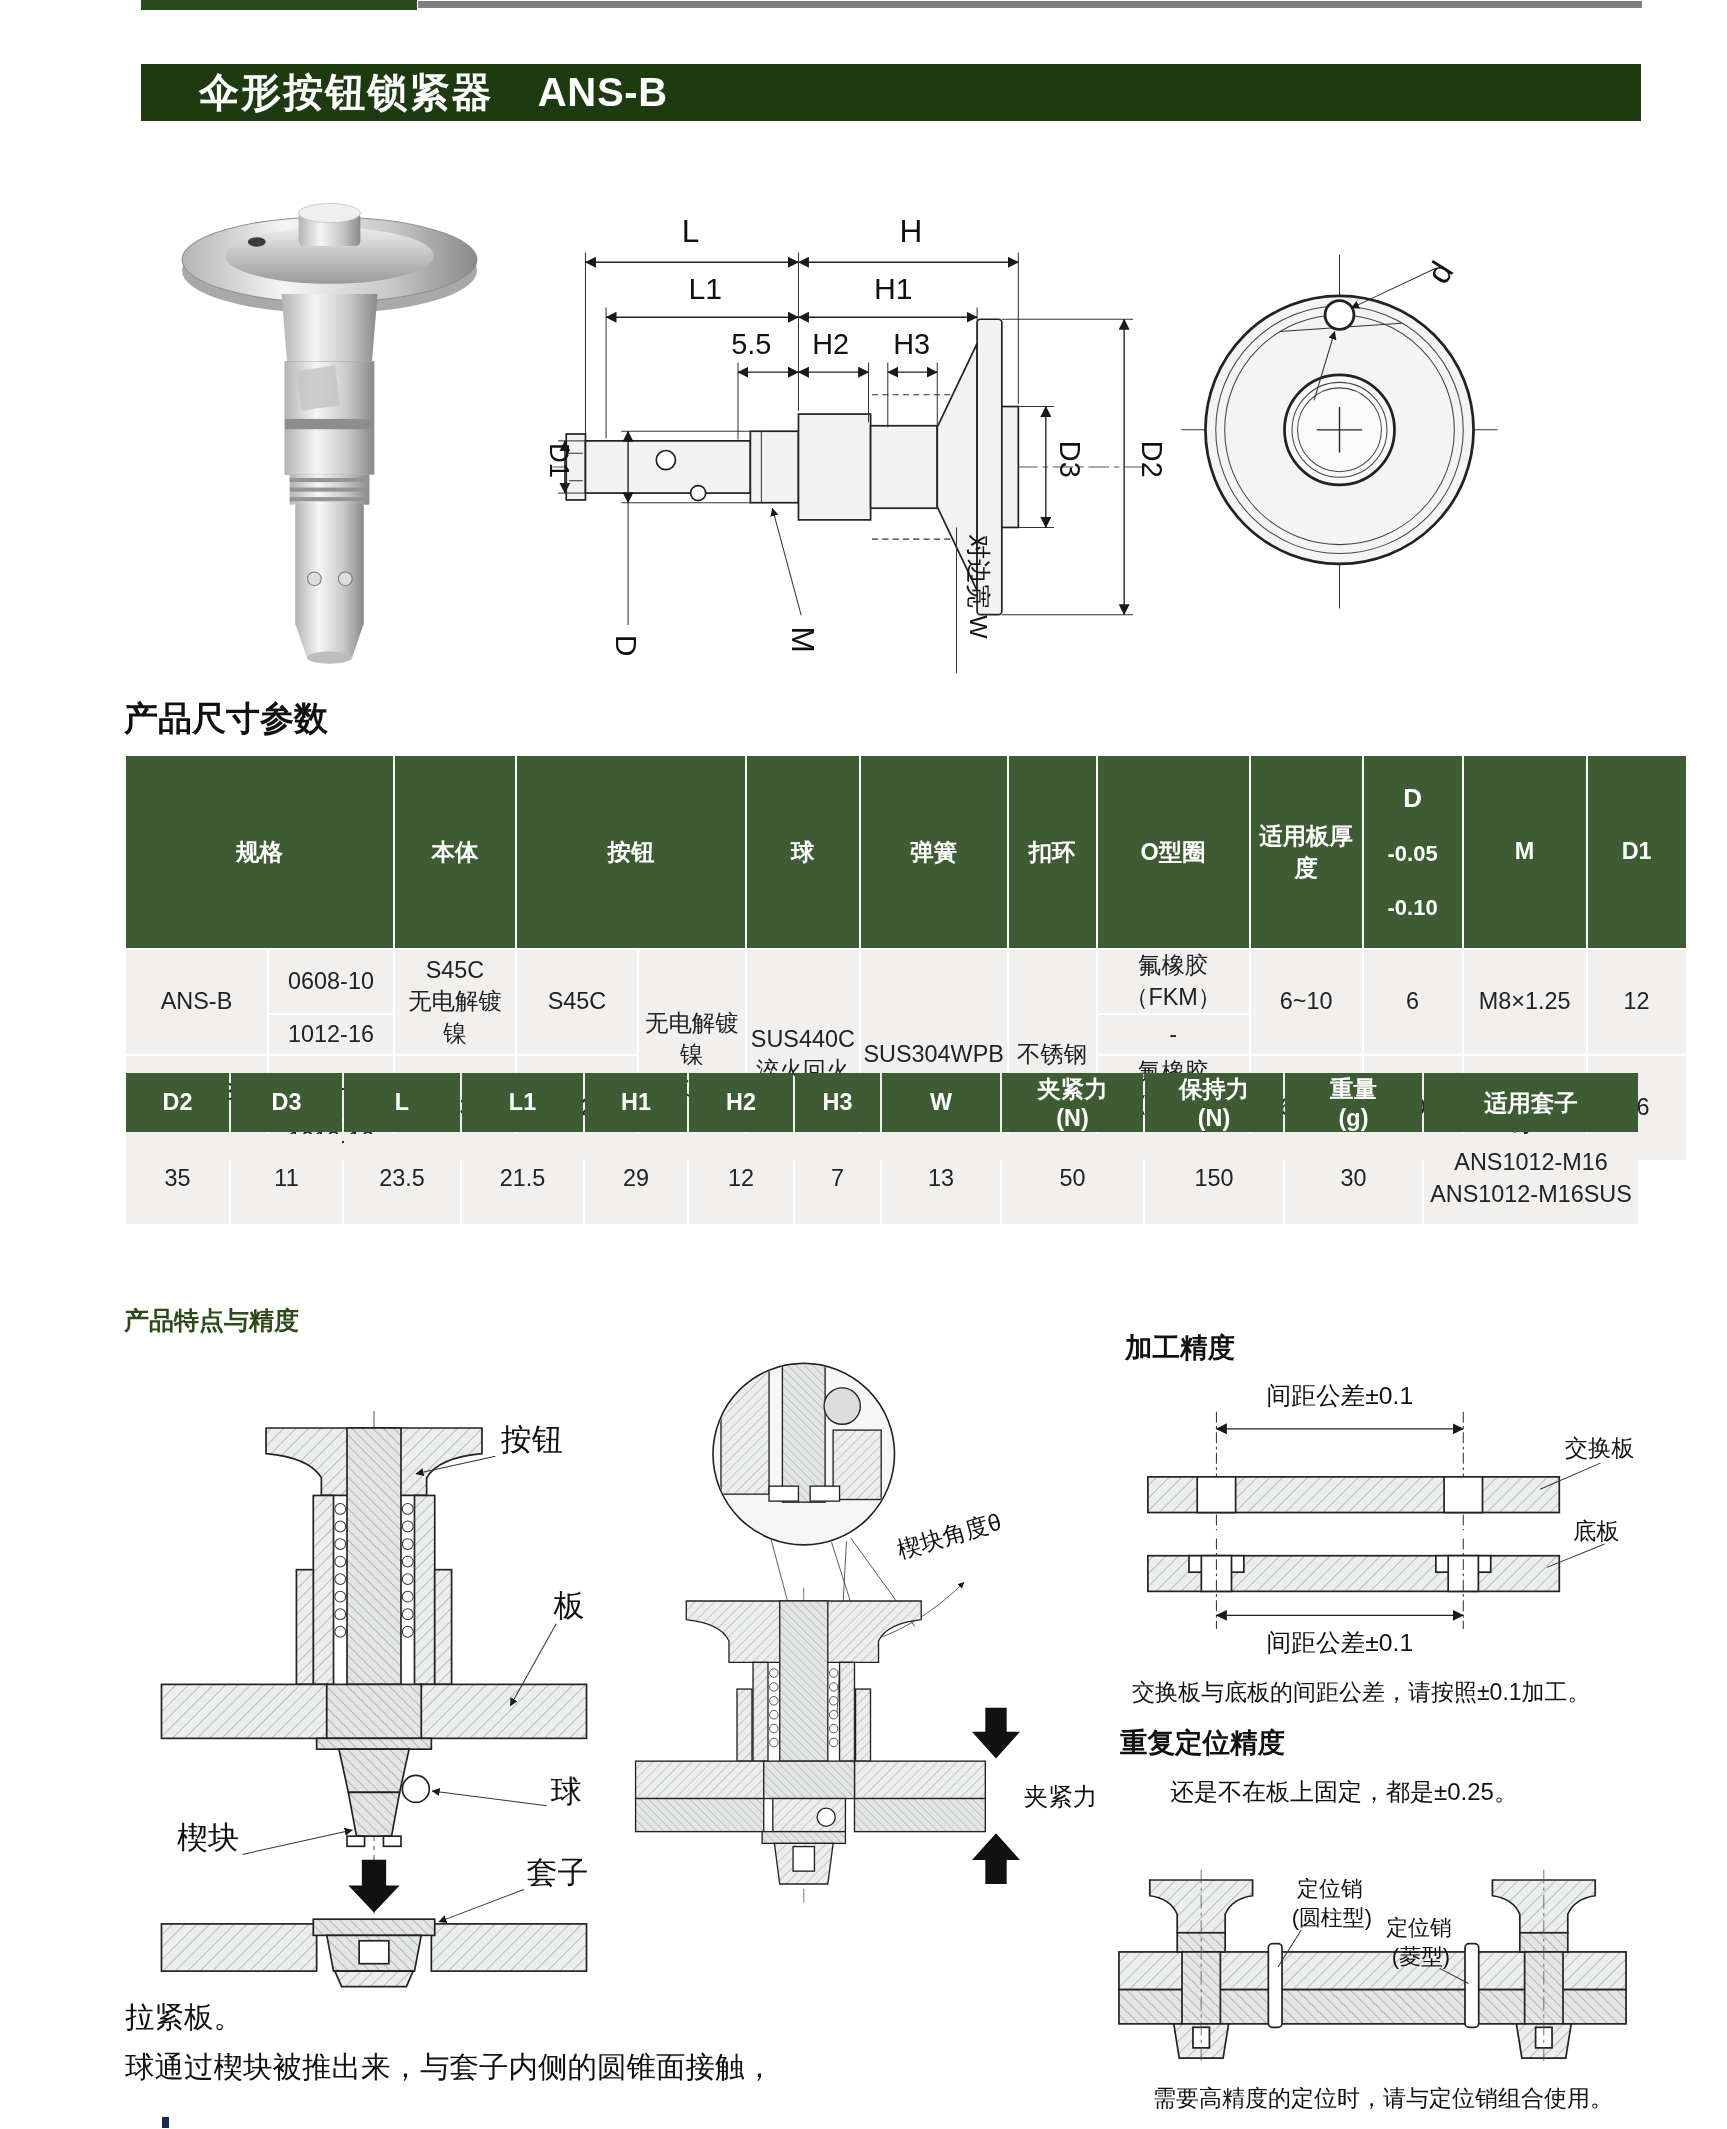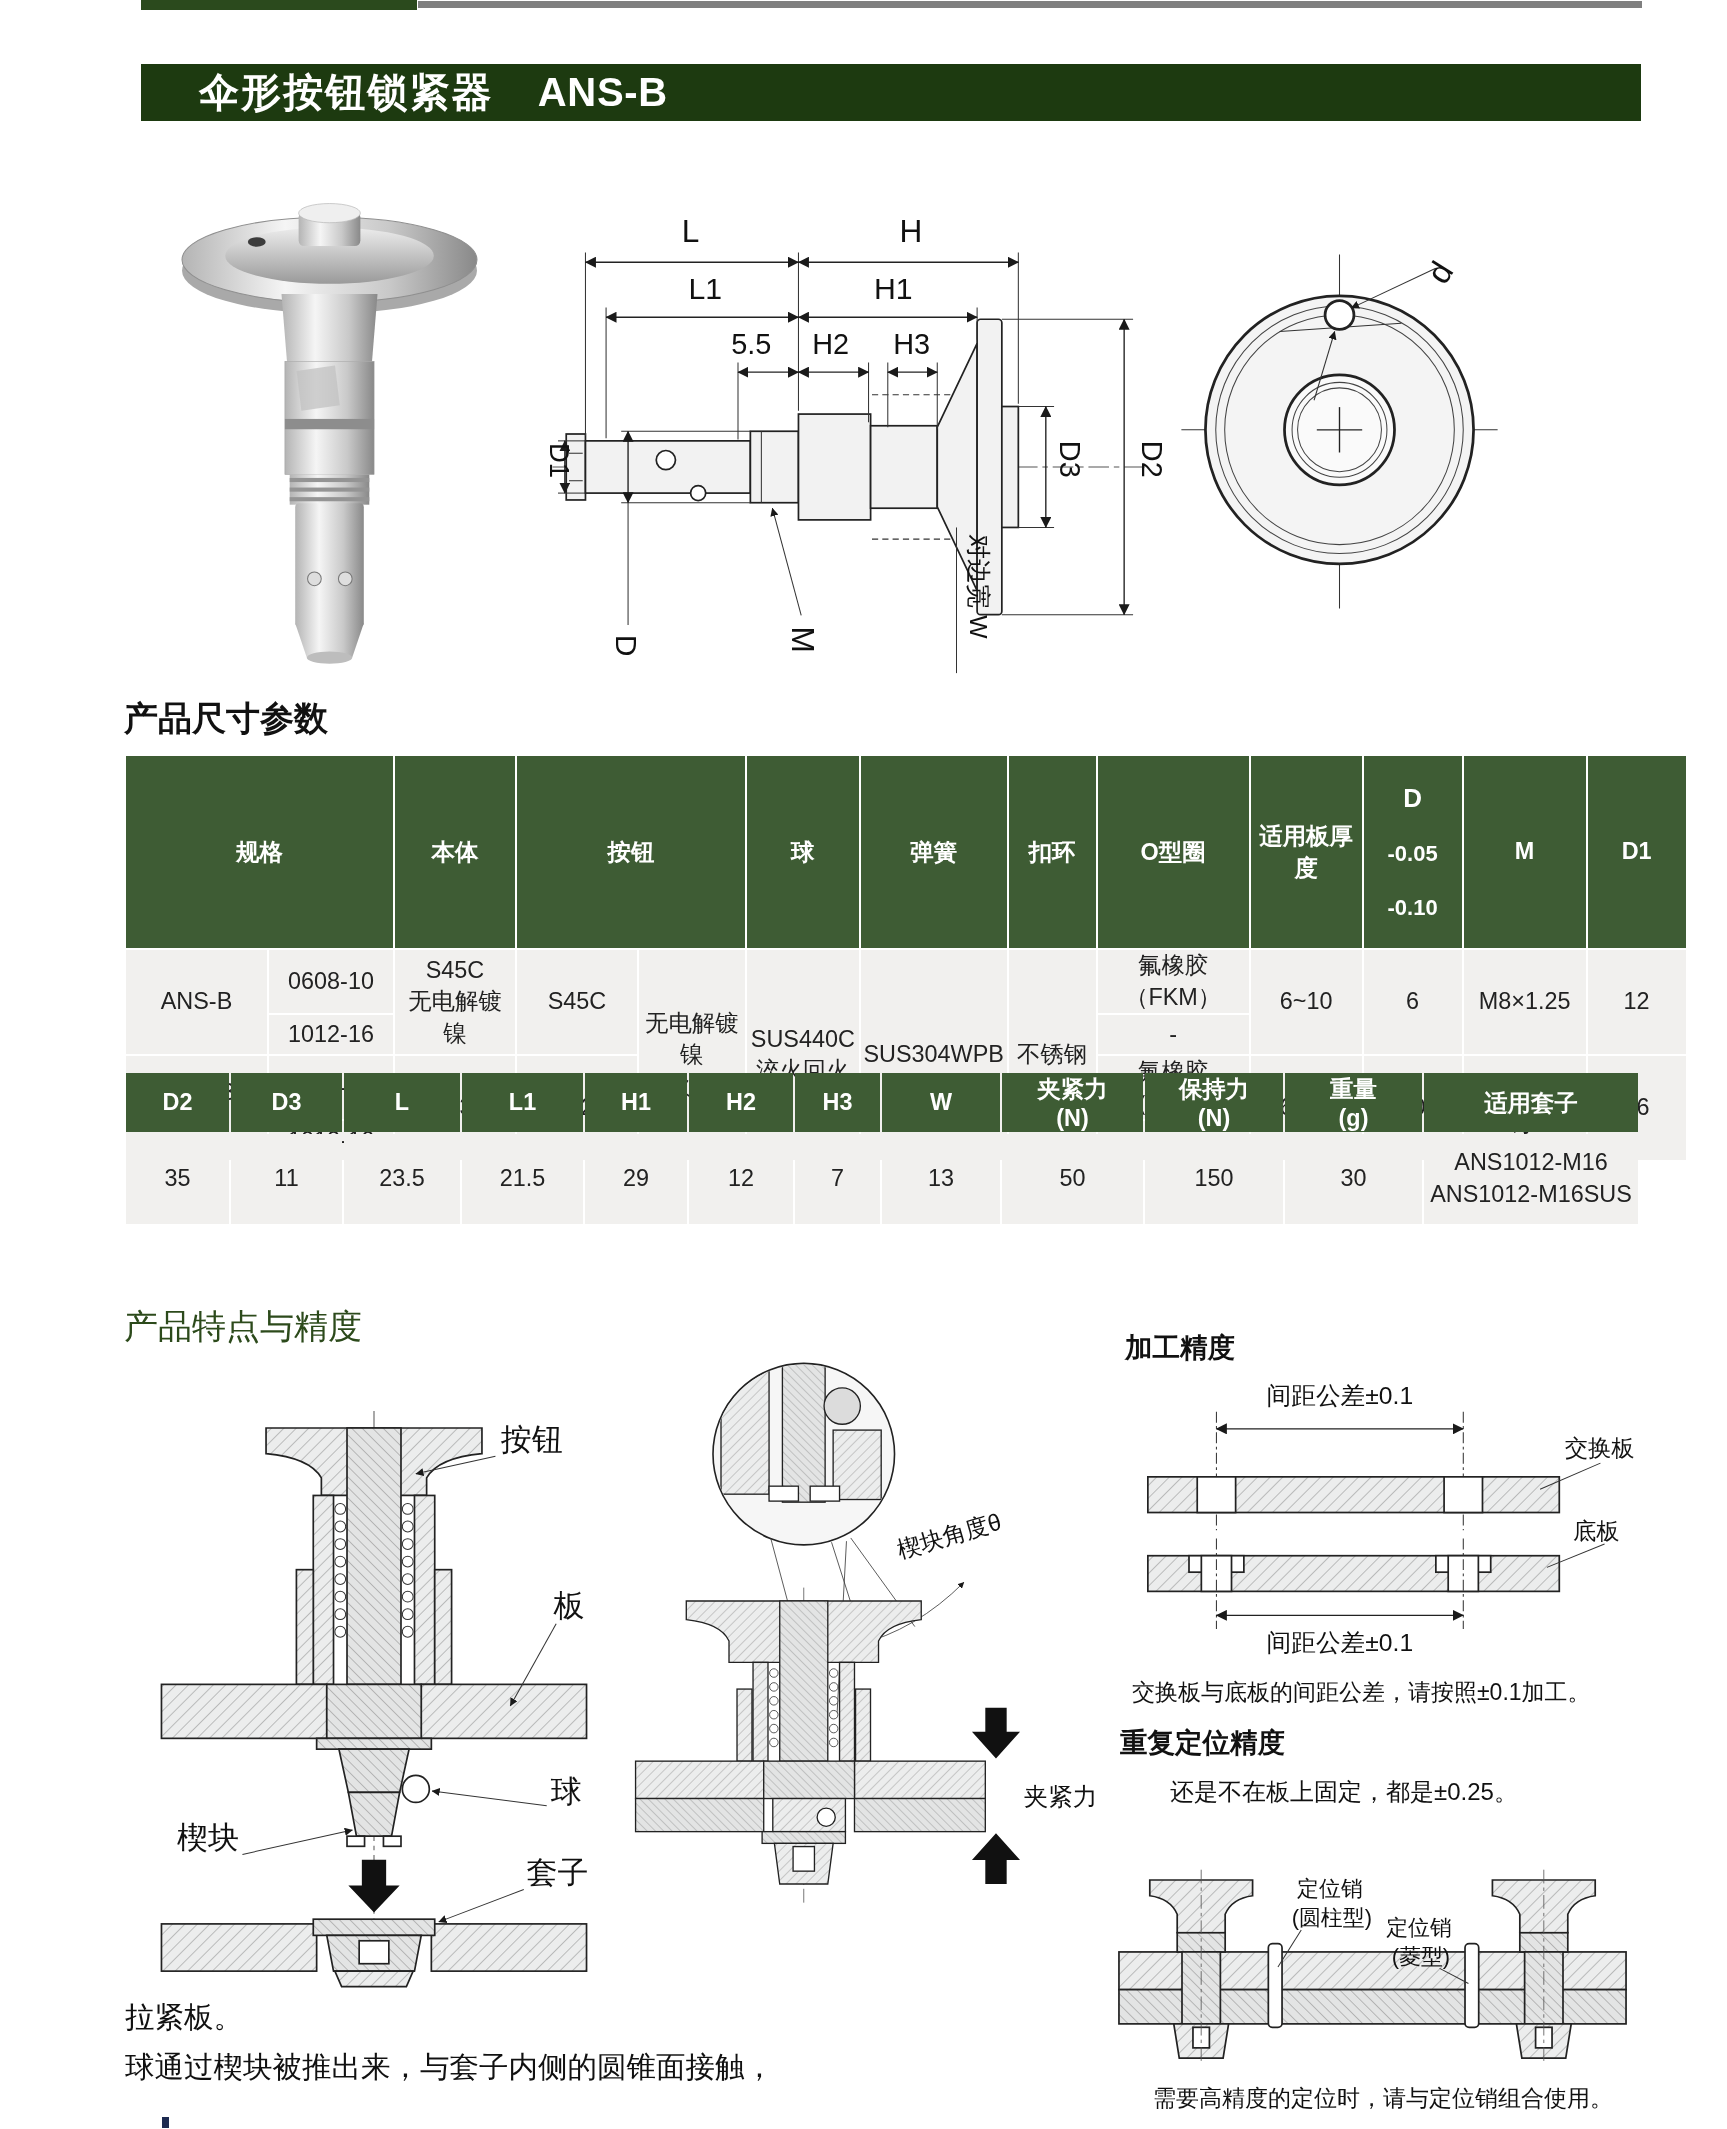--- a/index.html
+++ b/index.html
@@ -8,21 +8,21 @@
   .abs{position:absolute;}
   
   #bar-green-sm{left:141px;top:0;width:276px;height:9.6px;background:#2b4a1d;}
   #bar-gray{left:418px;top:1.4px;width:1224px;height:6.9px;background:#7f7f7f;}
   
   #titlebar{left:141px;top:64px;width:1500px;height:57px;background:#1d3a10;display:flex;align-items:center;}
   #titlebar .t{color:#fff;font-weight:700;font-size:40px;margin-left:58px;letter-spacing:2.1px;}
   #titlebar .m{color:#fff;font-weight:700;font-size:40px;margin-left:44px;letter-spacing:0.7px;}
   
   .h-black{font-size:34px;font-weight:700;color:#111;}
-  .h-green{font-size:34px;font-weight:400;color:#2c4a1b;}
+  .h-green{font-size:25px;font-weight:700;color:#2c4a1b;}
   .h-sub{font-size:27.5px;font-weight:700;color:#111;text-align:right;}
   
   table.spec{border-collapse:separate;border-spacing:2.1px;table-layout:fixed;}
   table.spec th{background:#3e5c34;color:#fff;font-weight:700;font-size:23.4px;text-align:center;vertical-align:middle;padding:0 2.7px;white-space:pre-line;}
   table.spec td{background:#f1f0ee;color:#222;font-size:23.4px;text-align:center;vertical-align:middle;padding:0 2.7px;white-space:pre-line;line-height:1.35;}
   .dtol{font-size:22px;font-weight:700;line-height:1.2;}
   .dbig{font-size:26px;font-weight:700;line-height:1.2;}
   
   .cap{font-size:29.5px;color:#111;line-height:1.7;}
   .note{font-size:23px;color:#111;}

